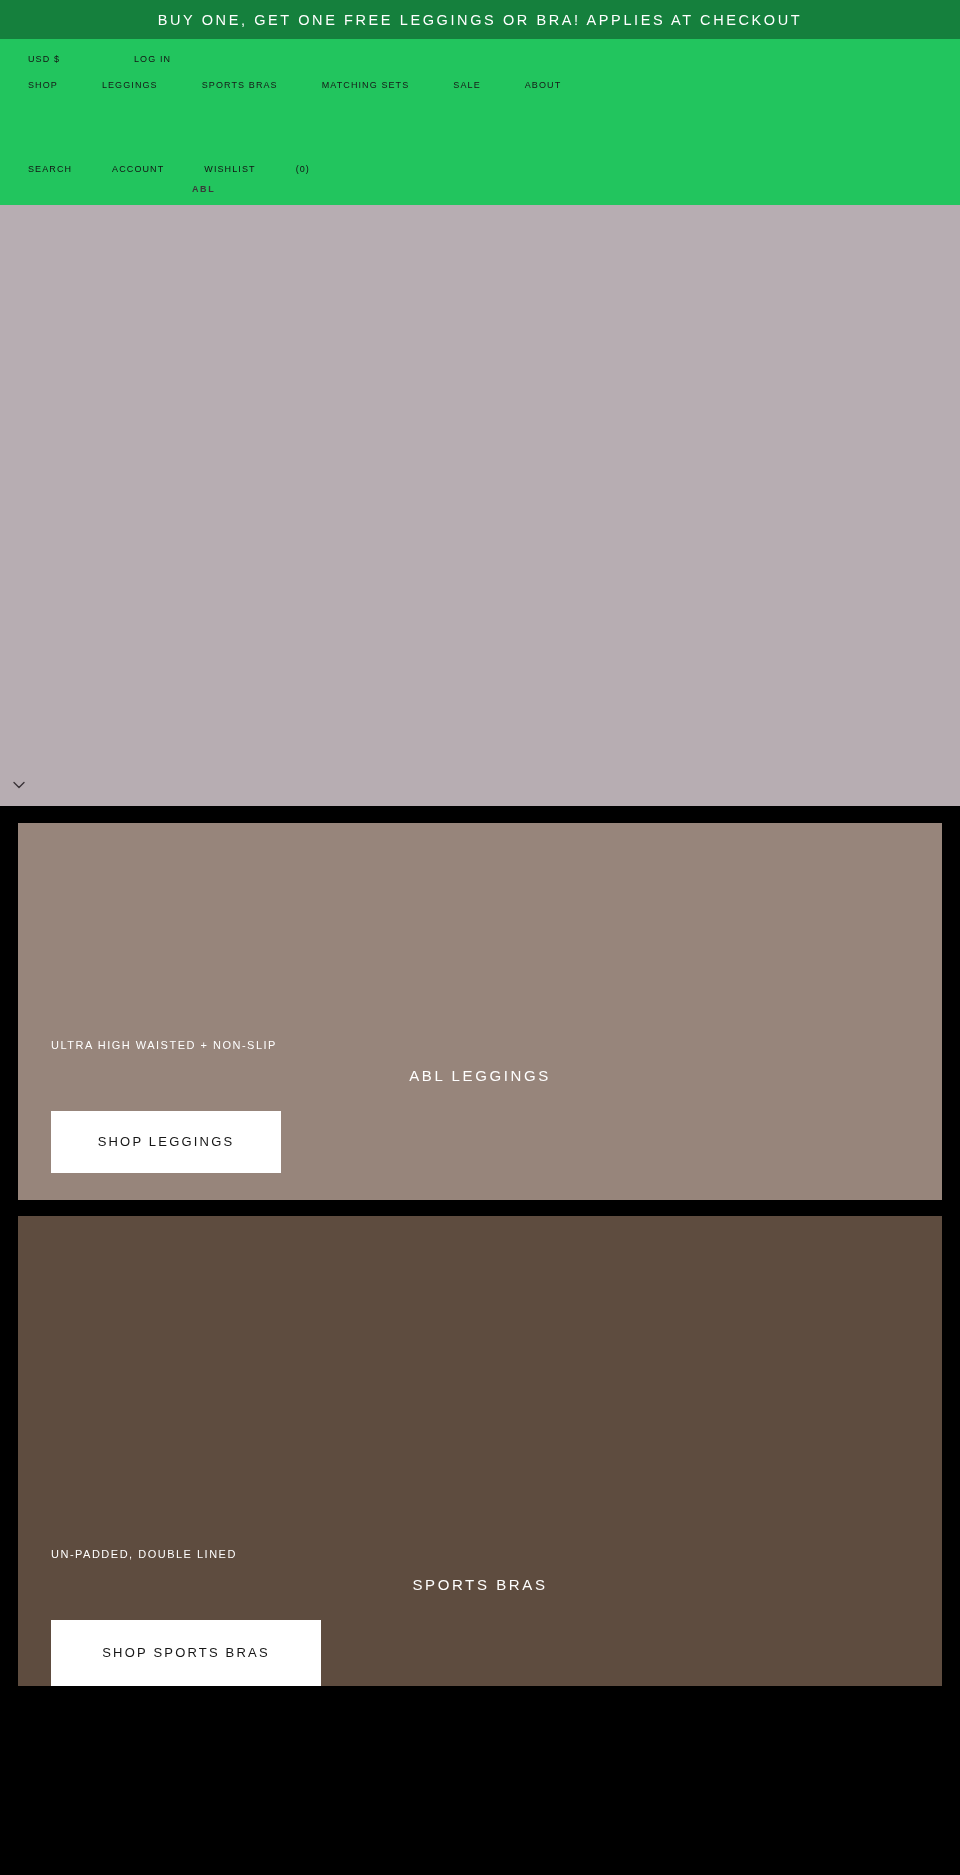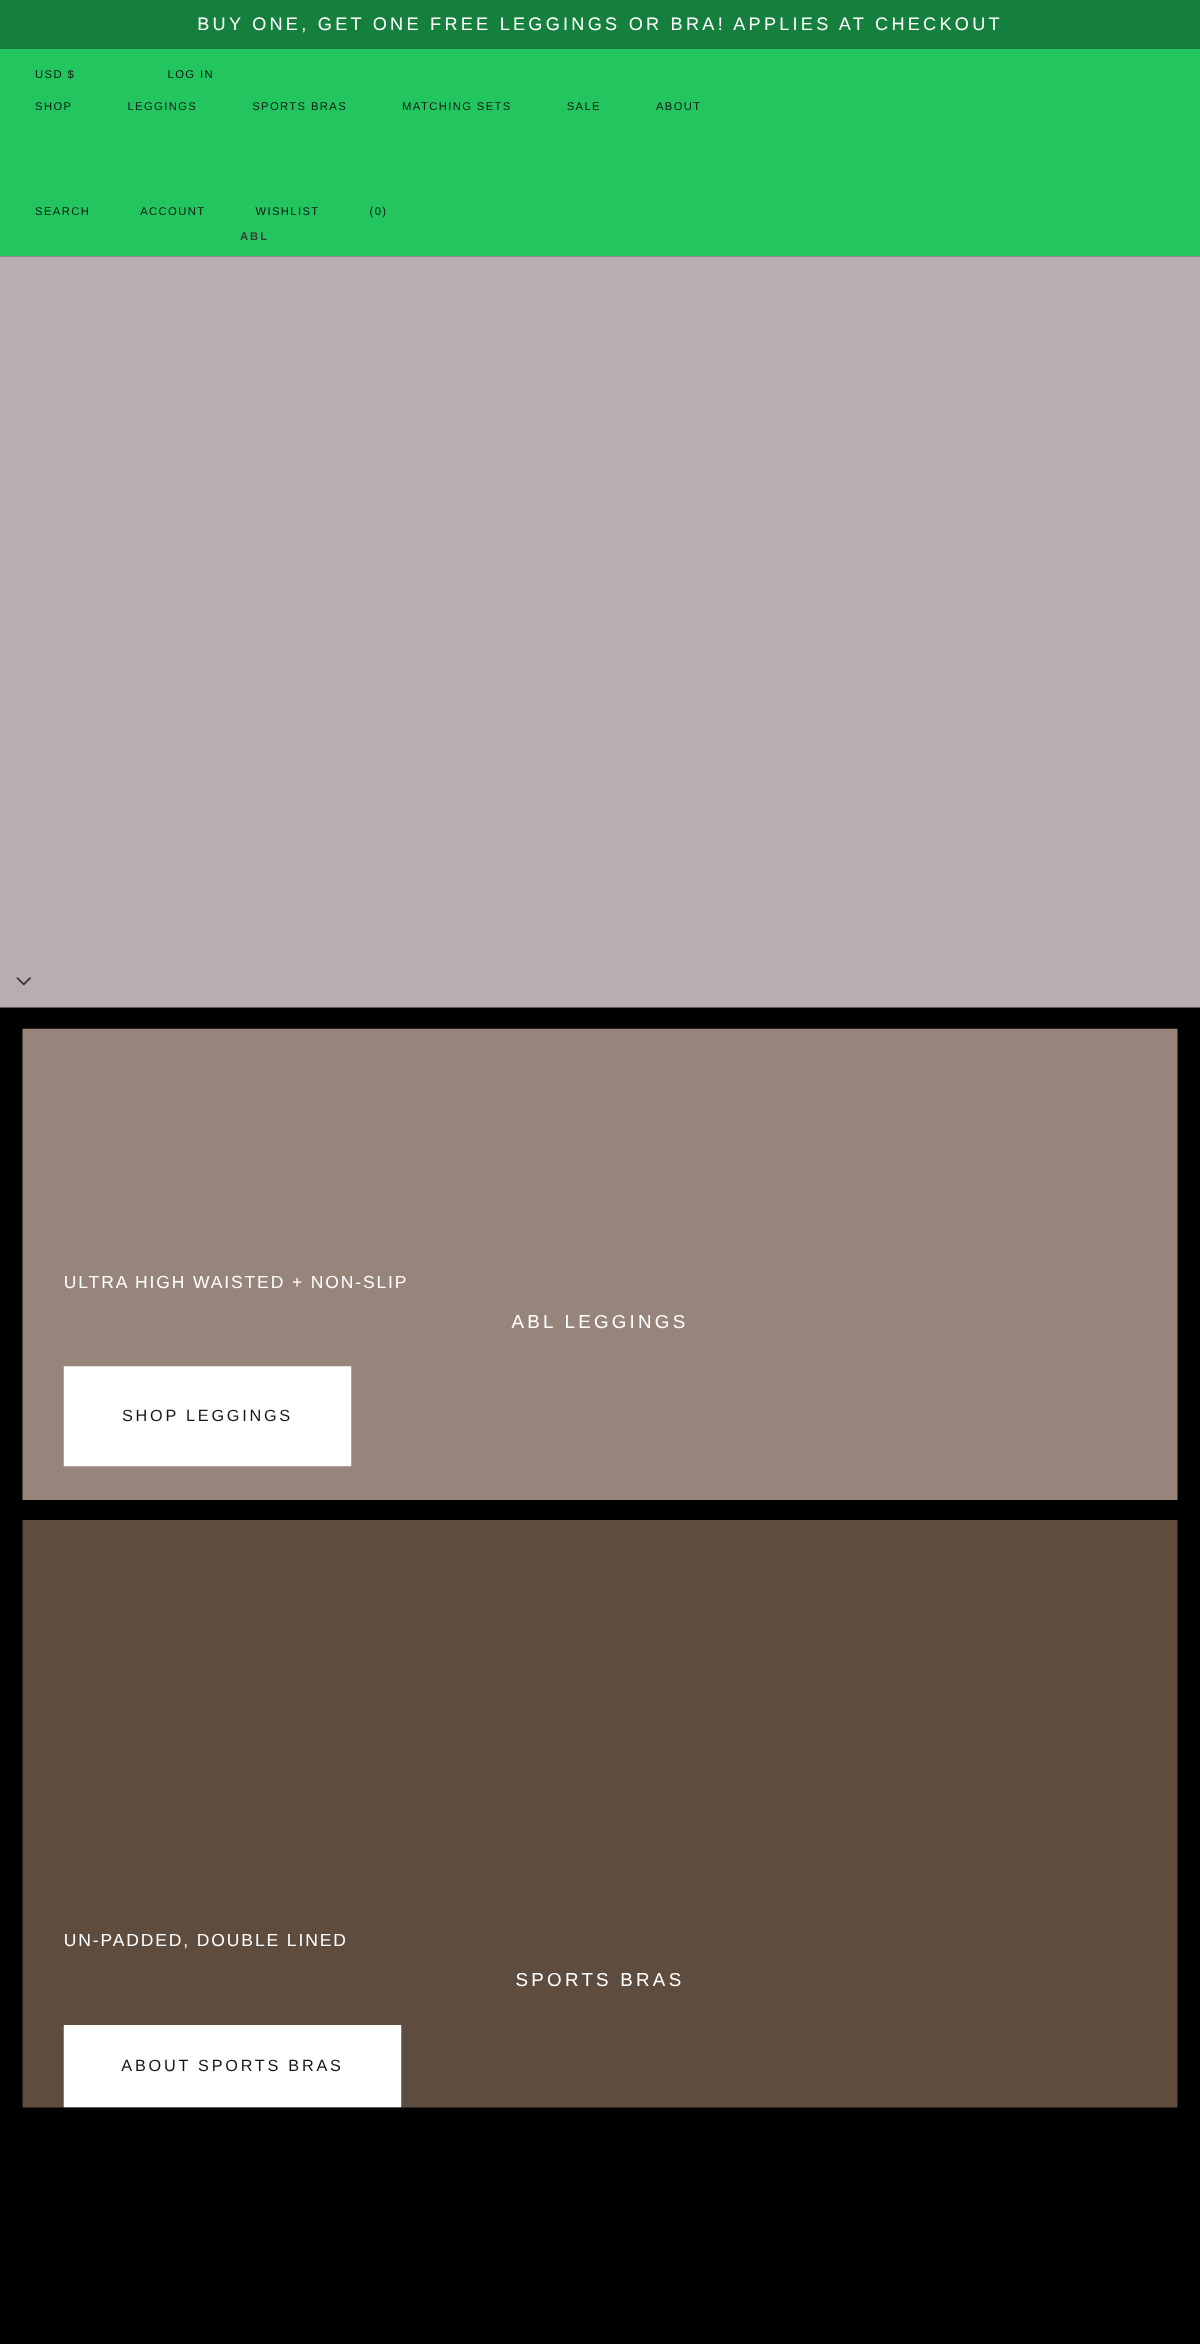--- a/index.html
+++ b/index.html
@@ -97,21 +97,21 @@
     position:absolute;
     left:33px;
     right:33px;
     bottom:0;
   }
   .card-leggings .card-inner { bottom:27px; }
   .card-bras .card-inner     { bottom:0px; }
 
   .card-eyebrow {
     color:#ffffff;
-    font-size:14px;
+    font-size:11px;
     letter-spacing:1.5px;
     margin-bottom:16px;
     white-space:nowrap;
   }
   .card-title {
     color:#ffffff;
     font-size:15px;
     letter-spacing:2.6px;
     font-weight:400;
     margin-bottom:27px;
@@ -125,21 +125,21 @@
     text-align:center;
     background:#ffffff;
     color:#171717;
     font-size:13px;
     letter-spacing:2.2px;
     line-height:1.55;
     border:none;
     cursor:pointer;
     font-family:"Liberation Sans", sans-serif;
   }
-  .btn-leggings { width:230px; height:80px;text-align:right; }
+  .btn-leggings { width:230px; height:62px;text-align:right; }
   .btn-bras     { width:270px; height:66px; }
 </style>
 </head>
 <body>
 
 <div class="announce">
   <span>BUY ONE, GET ONE FREE LEGGINGS OR BRA! APPLIES AT CHECKOUT</span>
 </div>
 
 <header class="header">
@@ -186,17 +186,17 @@
       <div class="card-eyebrow">ULTRA HIGH WAISTED + NON-SLIP</div>
       <div class="card-title">ABL LEGGINGS</div>
       <button class="card-btn btn-leggings">SHOP LEGGINGS</button>
     </div>
   </div>
 
   <div class="card card-bras">
     <div class="card-inner">
       <div class="card-eyebrow">UN-PADDED, DOUBLE LINED</div>
       <div class="card-title">SPORTS BRAS</div>
-      <button class="card-btn btn-bras">ABOUT SPORTS BRAS</button>
+      <button class="card-btn btn-bras">SHOP SPORTS BRAS</button>
     </div>
   </div>
 
 </section>
 
 </body></html>

